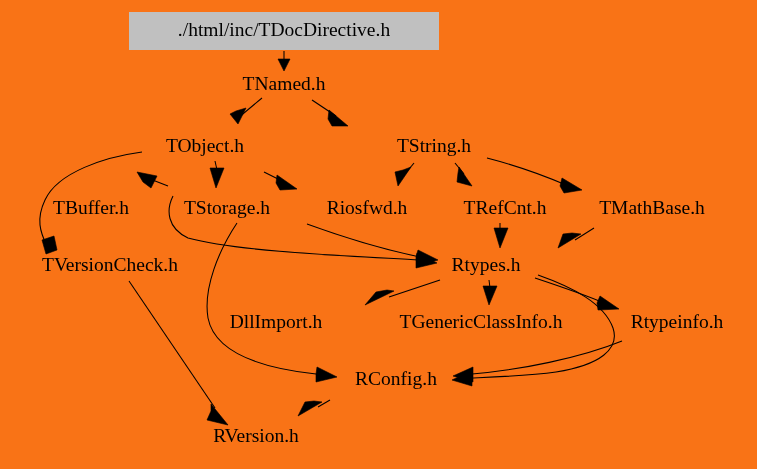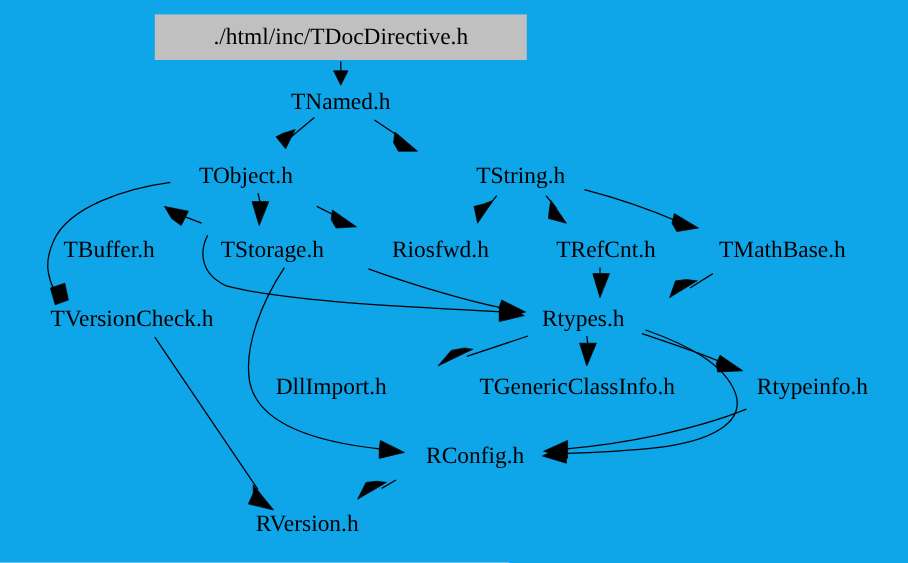--- a/index.html
+++ b/index.html
@@ -4,21 +4,21 @@
 <style>
   html, body {
     margin: 0;
     padding: 0;
     background: #ffffff;
   }
   #graph-root {
     position: relative;
     width: 757px;
     height: 469px;
-    background: #0ea5e9;
+    background: #f97316;
     overflow: hidden;
     font-family: "Liberation Serif", "DejaVu Serif", serif;
   }
   #graph-svg {
     position: absolute;
     left: 0;
     top: 0;
     width: 757px;
     height: 469px;
   }

